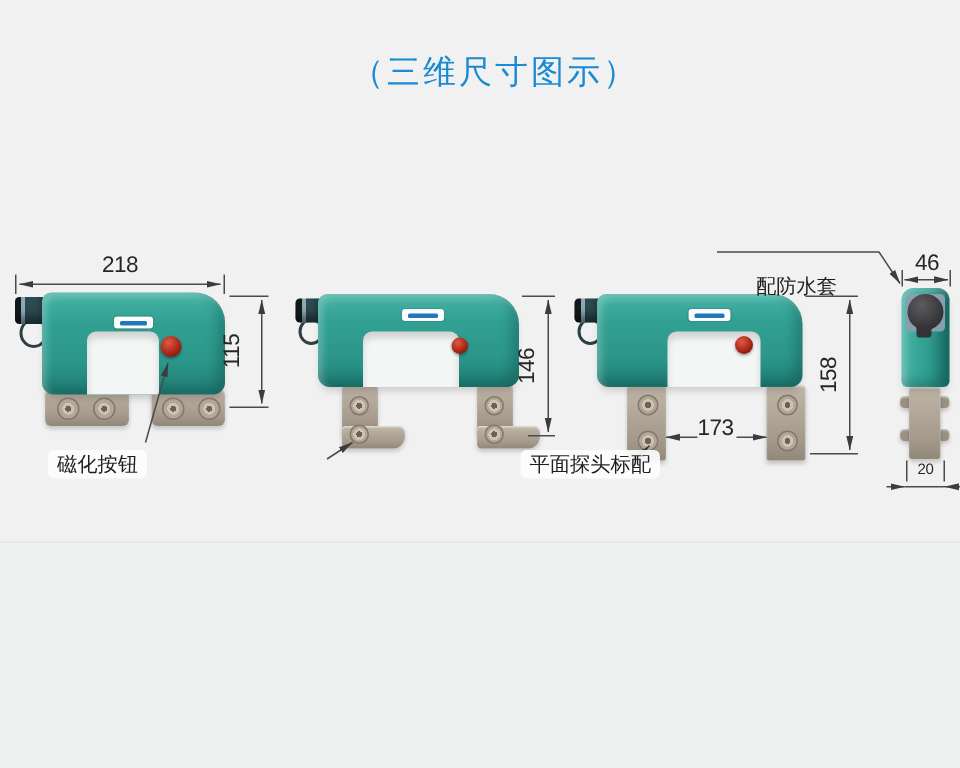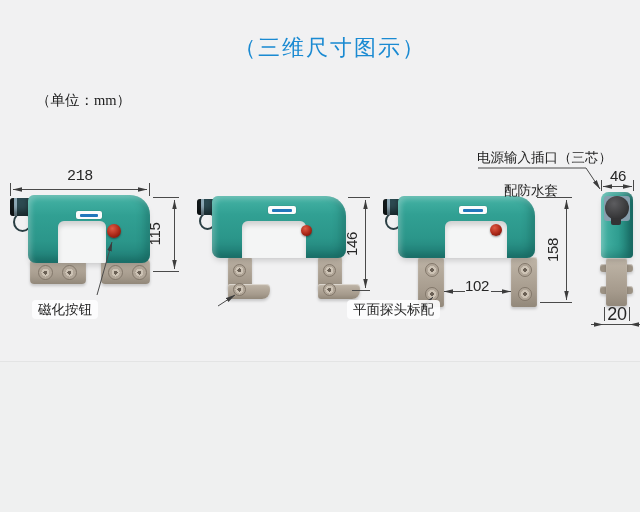--- a/index.html
+++ b/index.html
@@ -42,21 +42,20 @@
   .ann.bare{background:transparent;padding:0;}
   svg.overlay{position:absolute;left:0;top:0;z-index:10;}
 </style>
 </head>
 <body>
 
 <div class="screen">
   <div class="footer-zone"></div>
 
   <div class="title">（三维尺寸图示）</div>
-  <div class="unit">（单位：mm）</div>
 
   <div>
     <div class="gland" style="left:10px;top:198px;width:19px;height:18px;"></div>
     <div class="loop" style="left:13px;top:212px;width:15px;height:16px;"></div>
     <div class="body" style="left:28px;top:195px;width:122px;height:68px;"></div>
     <div class="notch" style="left:58px;top:221px;width:48px;height:42px;"></div>
     <div class="logo" style="left:76px;top:211px;width:26px;height:8px;">
         <div class="logo-mark"></div>
       </div>
     <div class="redbtn" style="left:107px;top:224px;width:14px;height:14px;"></div>
@@ -153,25 +152,24 @@
       <path d="M603 324.5 H630"></path>
       <path d="M630 324.5 H643" marker-start="url(#arr)"></path>
 
       <path d="M97 295 L112 242" marker-end="url(#arr)"></path>
       <path d="M218 306 L235 295" marker-end="url(#arr)"></path>
       <path d="M419 311 L433 297" marker-end="url(#arr)"></path>
       <path d="M478 168 H586 L600 189" marker-end="url(#arr)"></path>
     </g>
   </svg>
 
-  <div class="dim" style="left:58px;top:170px;width:44px;font-family:Liberation Mono, monospace;">218</div>
+  <div class="dim" style="left:58px;top:170px;width:44px;">218</div>
   <div class="dim rot" style="left:133px;top:227px;width:44px;">115</div>
   <div class="dim rot" style="left:330px;top:237px;width:44px;">146</div>
   <div class="dim rot" style="left:531px;top:243px;width:44px;">158</div>
-  <div class="dim" style="left:461px;top:279px;width:32px;">102</div>
+  <div class="dim" style="left:461px;top:279px;width:32px;">173</div>
   <div class="dim" style="left:602px;top:169px;width:32px;">46</div>
-  <div class="dim" style="left:604px;top:307px;width:26px;font-size:18px;">20</div>
+  <div class="dim" style="left:604px;top:307px;width:26px;font-size:10px;">20</div>
 
   <div class="ann" style="left:32px;top:300px;">磁化按钮</div>
   <div class="ann" style="left:347px;top:300px;text-align:center;">平面探头标配</div>
-  <div class="ann bare" style="left:477px;top:150px;">电源输入插口（三芯）</div>
   <div class="ann bare" style="left:504px;top:183px;">配防水套</div>
 </div>
 
 </body></html>

